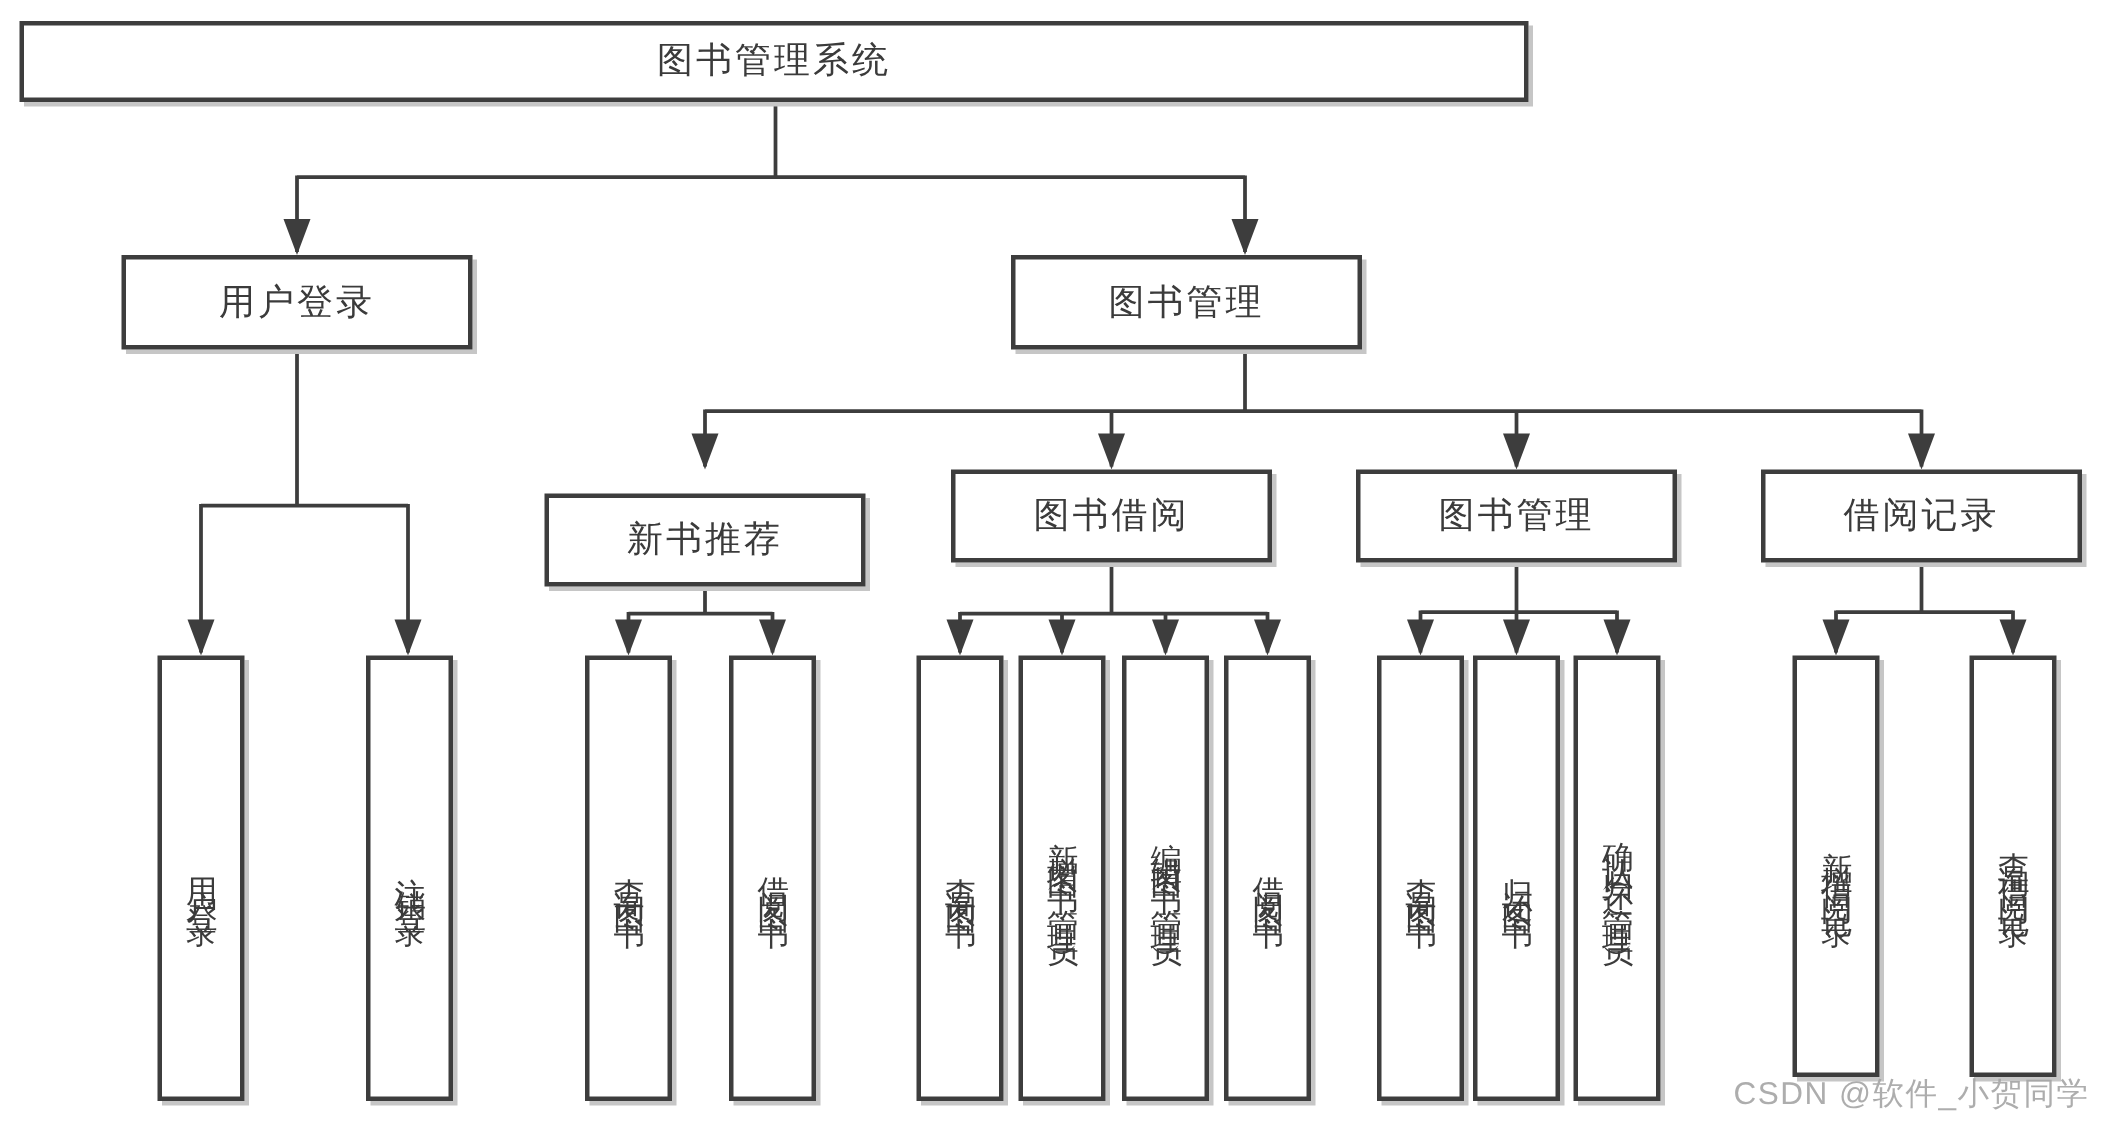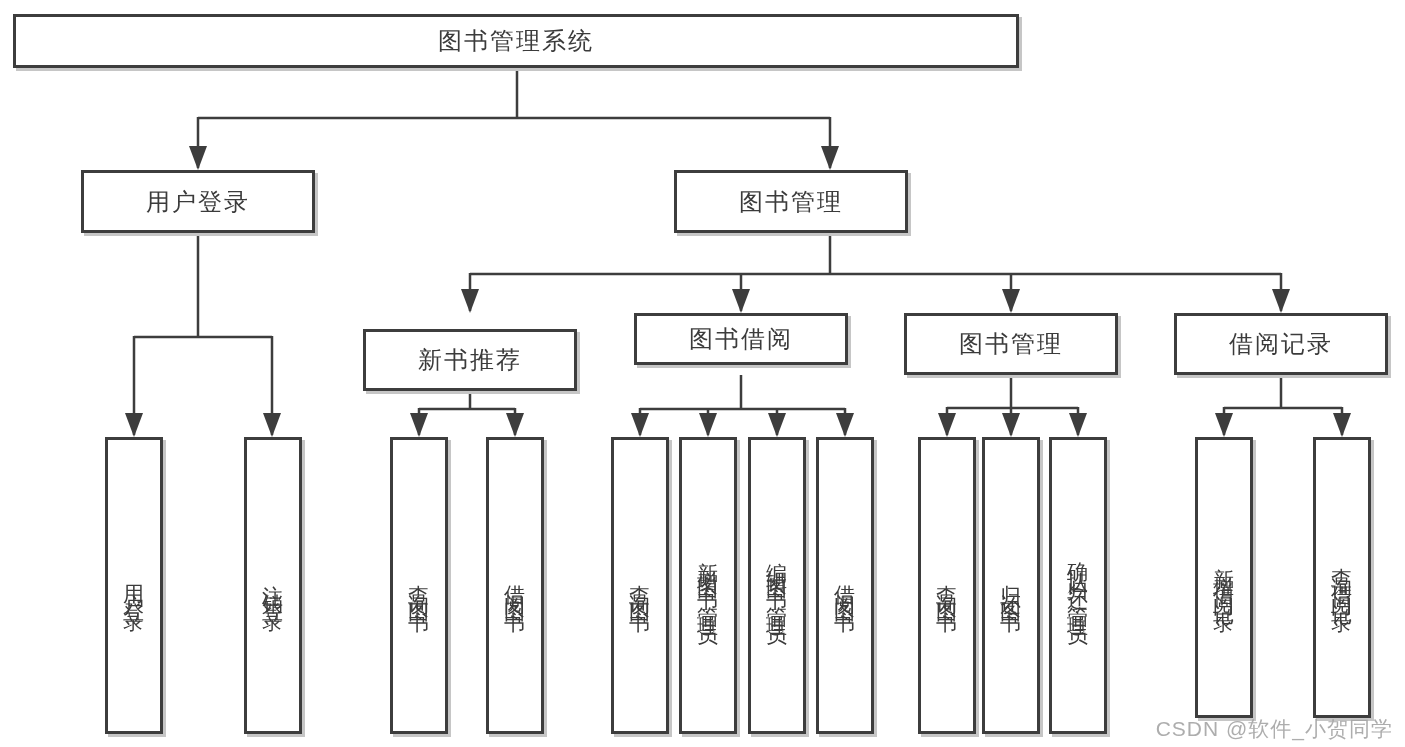--- a/index.html
+++ b/index.html
@@ -126,21 +126,21 @@
   <div class="node" style="left:81px; top:170px; width:234px; height:63px;">
     <span class="hlabel">用户登录</span>
   </div>
   <div class="node" style="left:674px; top:170px; width:234px; height:63px;">
     <span class="hlabel">图书管理</span>
   </div>
 
   <div class="node" style="left:363px; top:329px; width:214px; height:62px;">
     <span class="hlabel">新书推荐</span>
   </div>
-  <div class="node" style="left:634px; top:313px; width:214px; height:52px;">
+  <div class="node" style="left:634px; top:313px; width:214px; height:62px;">
     <span class="hlabel">图书借阅</span>
   </div>
   <div class="node" style="left:904px; top:313px; width:214px; height:62px;">
     <span class="hlabel">图书管理</span>
   </div>
   <div class="node" style="left:1174px; top:313px; width:214px; height:62px;">
     <span class="hlabel">借阅记录</span>
   </div>
 
   <div class="node" style="left:105px; top:437px; width:58px; height:297px;">

